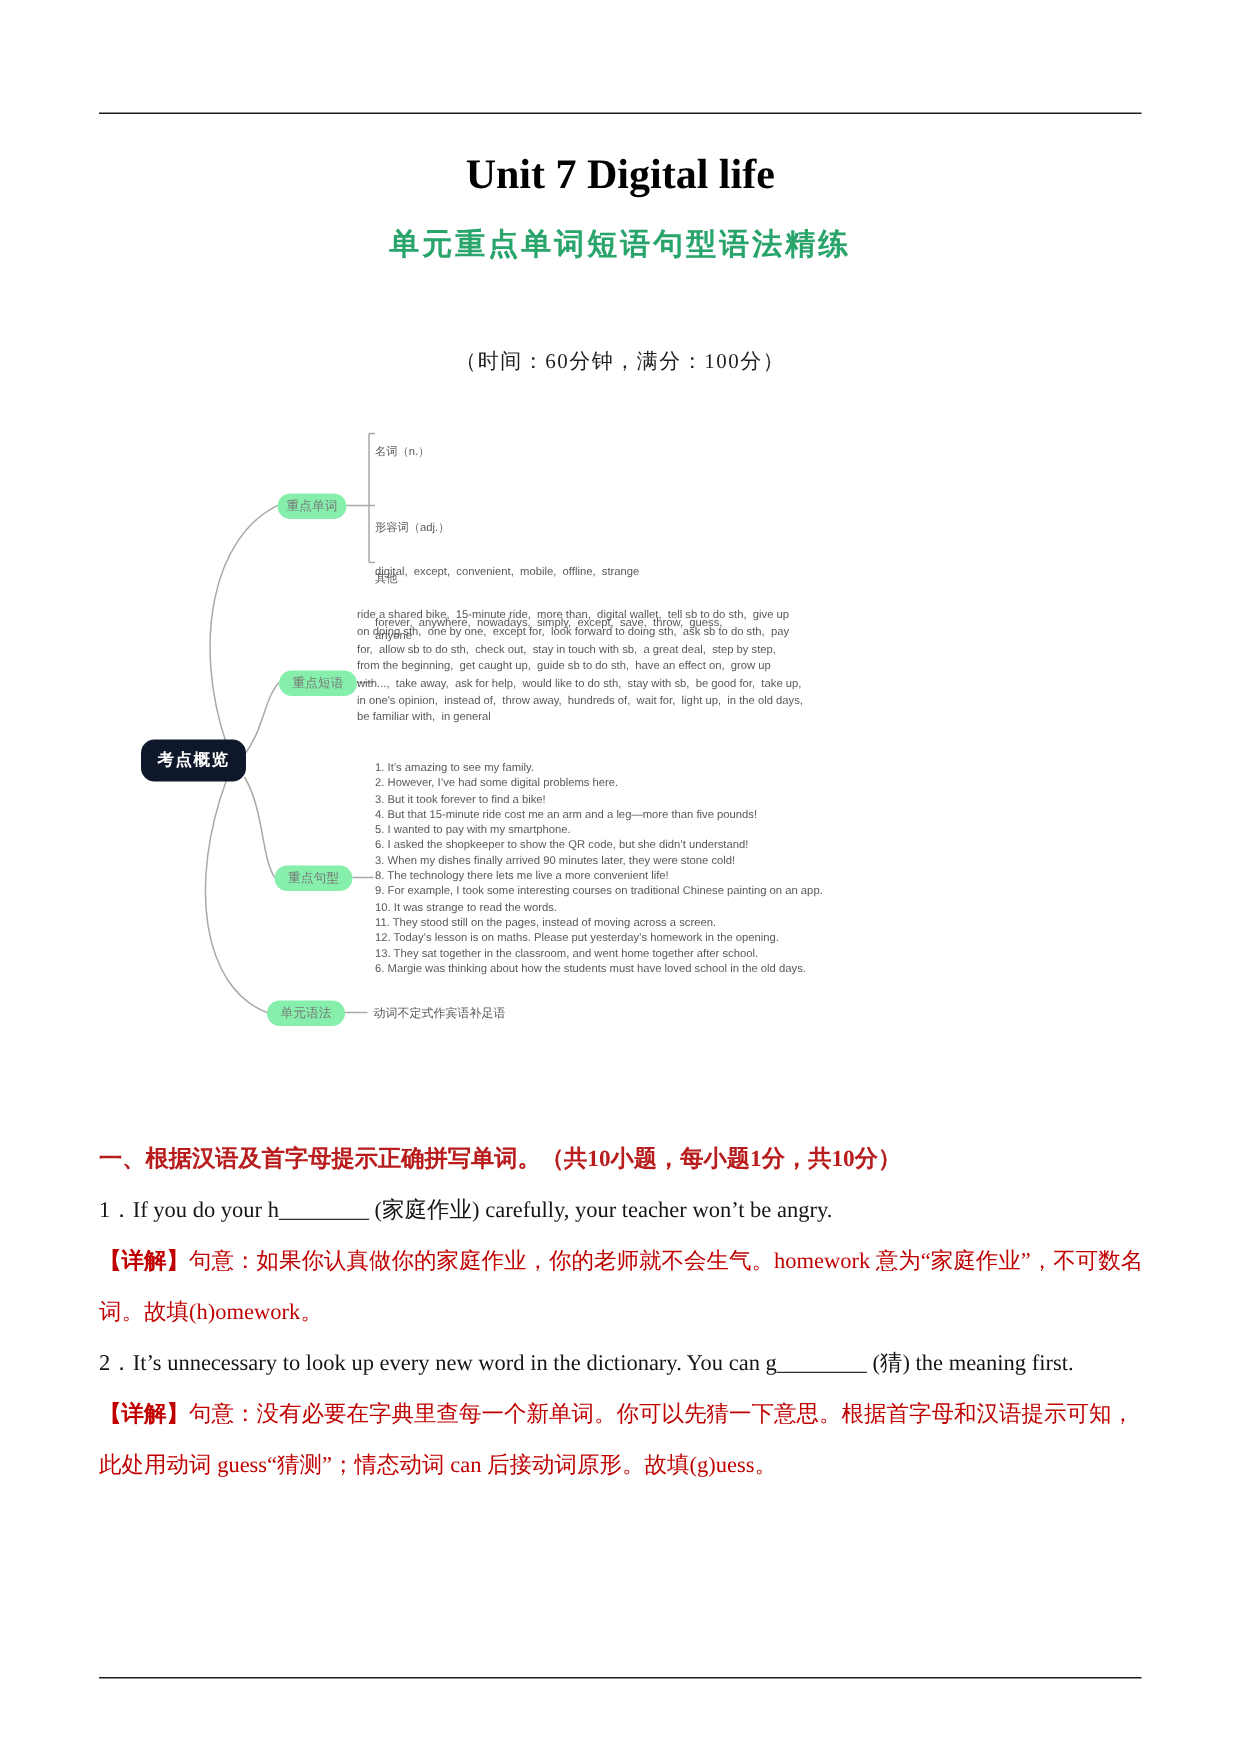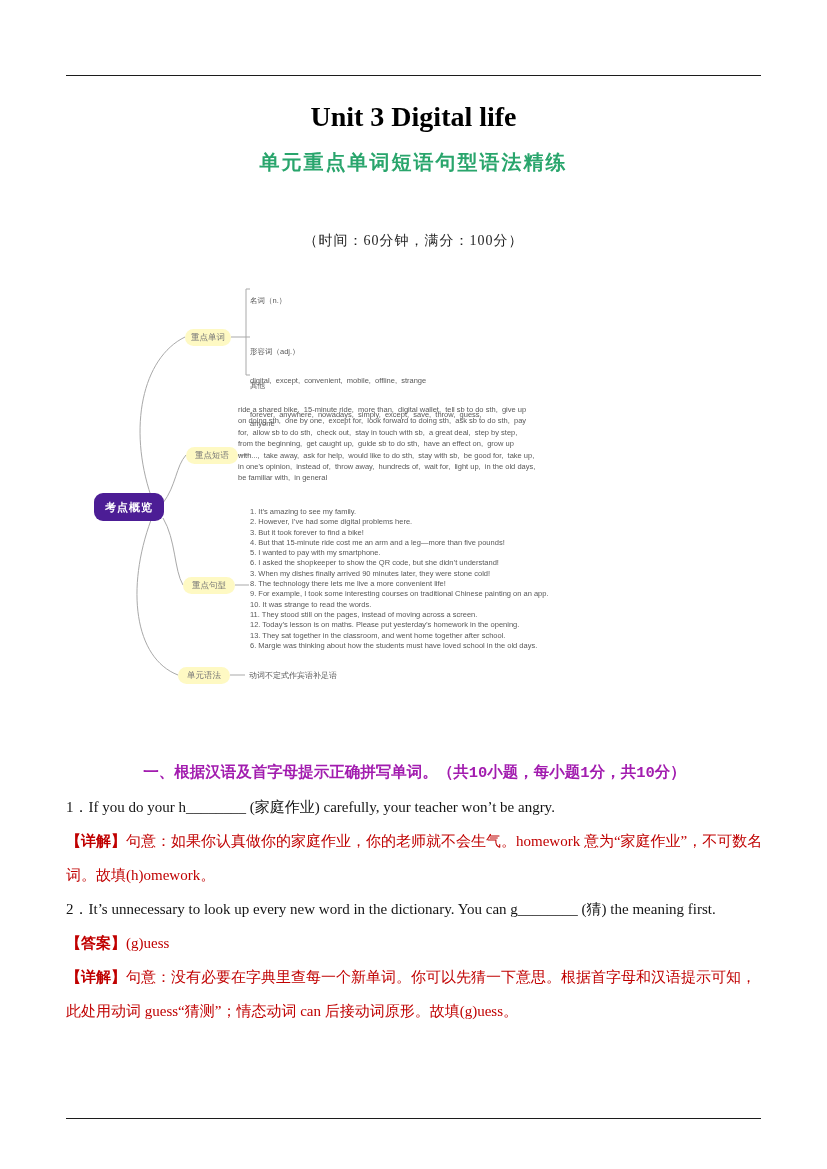--- a/index.html
+++ b/index.html
@@ -26,25 +26,25 @@
   }
 
   
   .mindmap {
     position:absolute; left:0; top:258px; width:827px; height:465px;
     font-family:"Liberation Sans", sans-serif; color:#595959;
   }
   .mm-svg { position:absolute; left:0; top:0; width:827px; height:465px; }
   .root-node {
     position:absolute; left:94px; top:235px; width:70px; height:28px;
-    background:#4c1d95; color:#fff; font-size:11px; font-weight:bold;
+    background:#0f172a; color:#fff; font-size:11px; font-weight:bold;
     text-align:center; line-height:28px; border-radius:9px; letter-spacing:1px;
   }
   .pill {
-    position:absolute; background:#fef9c3; border-radius:9px; color:#787878;
+    position:absolute; background:#86efac; border-radius:9px; color:#787878;
     font-size:8.5px; text-align:center; height:17px; line-height:17px;
   }
   .pill-words   { left:185px; top:71px;  width:46px; }
   .pill-phrases { left:186px; top:189px; width:52px; }
   .pill-sent    { left:183px; top:319px; width:52px; }
   .pill-grammar { left:178px; top:409px; width:52px; }
 
   .wg { position:absolute; font-size:7.5px; line-height:9px; white-space:pre-wrap; }
   .wg .gh { margin-bottom:2px; }
   .wg-nouns { left:250px; top:20px;  width:465px; }
@@ -60,34 +60,34 @@
     font-size:7.5px; line-height:10.3px; white-space:nowrap;
   }
   .grammar-text {
     position:absolute; left:249px; top:409px; font-size:8px; line-height:17px;
   }
 
   
   .exercise { position:absolute; left:66px; top:756px; width:697px; font-size:15px; color:#141414; }
   .exercise p { margin:0; line-height:34px; }
   .sec-heading {
-    font-family:Liberation Mono, monospace; font-weight:bold;
-    font-size:15.5px; color:#a21caf;text-align:center;
+    font-family:Liberation Serif, serif; font-weight:bold;
+    font-size:15.5px; color:#b91c1c;
   }
   .red { color:#c00000; }
   .lbl { font-weight:bold; }
 </style>
 </head>
 <body>
 
 <div class="page">
 
   <div class="rule rule-top"></div>
 
-  <div class="doc-title">Unit 3 Digital life</div>
+  <div class="doc-title">Unit 7 Digital life</div>
   <div class="doc-subtitle">单元重点单词短语句型语法精练</div>
   <div class="doc-meta">（时间：60分钟，满分：100分）</div>
 
   <div class="mindmap">
     <svg class="mm-svg" viewBox="0 0 827 465" xmlns="http://www.w3.org/2000/svg">
       <g stroke="#a9a9a9" stroke-width="1" fill="none">
         <path d="M151,238 C128,170 142,100 185,79"></path>
         <path d="M163,245 C176,228 176,208 186,197"></path>
         <path d="M163,260 C176,282 174,312 183,327"></path>
         <path d="M151,262 C126,330 134,400 178,417"></path>
@@ -142,19 +142,18 @@
     <div class="grammar-text">动词不定式作宾语补足语</div>
   </div>
 
   <div class="exercise">
     <p class="sec-heading">一、根据汉语及首字母提示正确拼写单词。（共10小题，每小题1分，共10分）</p>
 
     <p class="stem"><span>1．</span><span>If you do your h________ (家庭作业) carefully, your teacher won’t be angry.</span></p>
     <p class="red explain"><span class="lbl">【详解】</span><span>句意：如果你认真做你的家庭作业，你的老师就不会生气。homework 意为“家庭作业”，不可数名词。故填(h)omework。</span></p>
 
     <p class="stem"><span>2．</span><span>It’s unnecessary to look up every new word in the dictionary.  You can g________ (猜) the meaning first.</span></p>
-    <p class="red answer"><span class="lbl">【答案】</span><span>(g)uess</span></p>
     <p class="red explain"><span class="lbl">【详解】</span><span>句意：没有必要在字典里查每一个新单词。你可以先猜一下意思。根据首字母和汉语提示可知，此处用动词 guess“猜测”；情态动词 can 后接动词原形。故填(g)uess。</span></p>
   </div>
 
   <div class="rule rule-bottom"></div>
 
 </div>
 
 </body></html>

